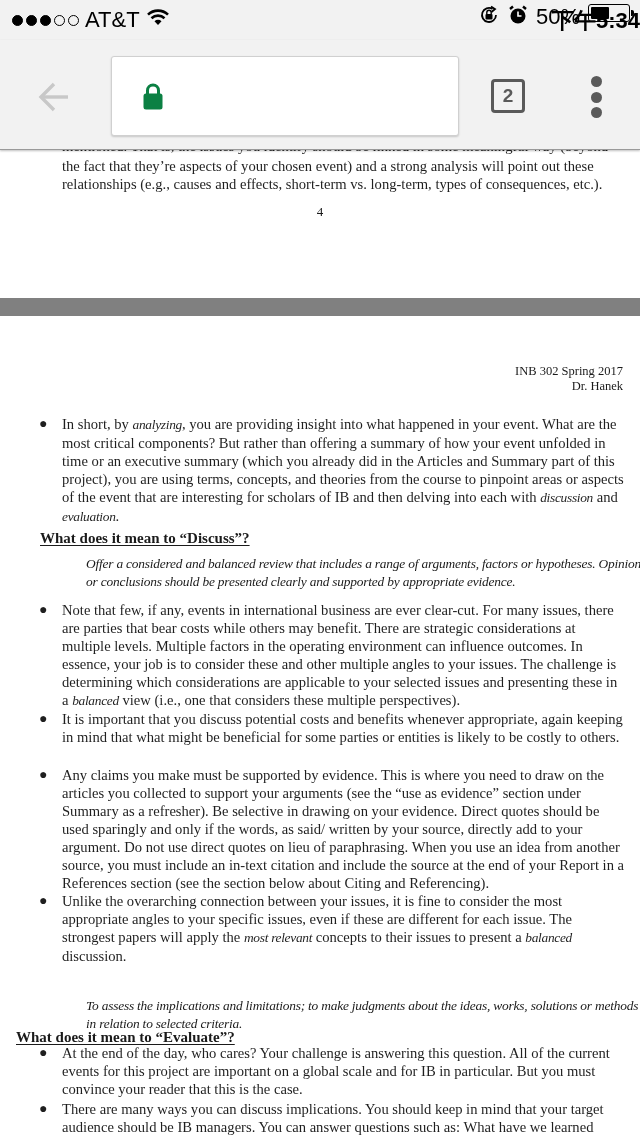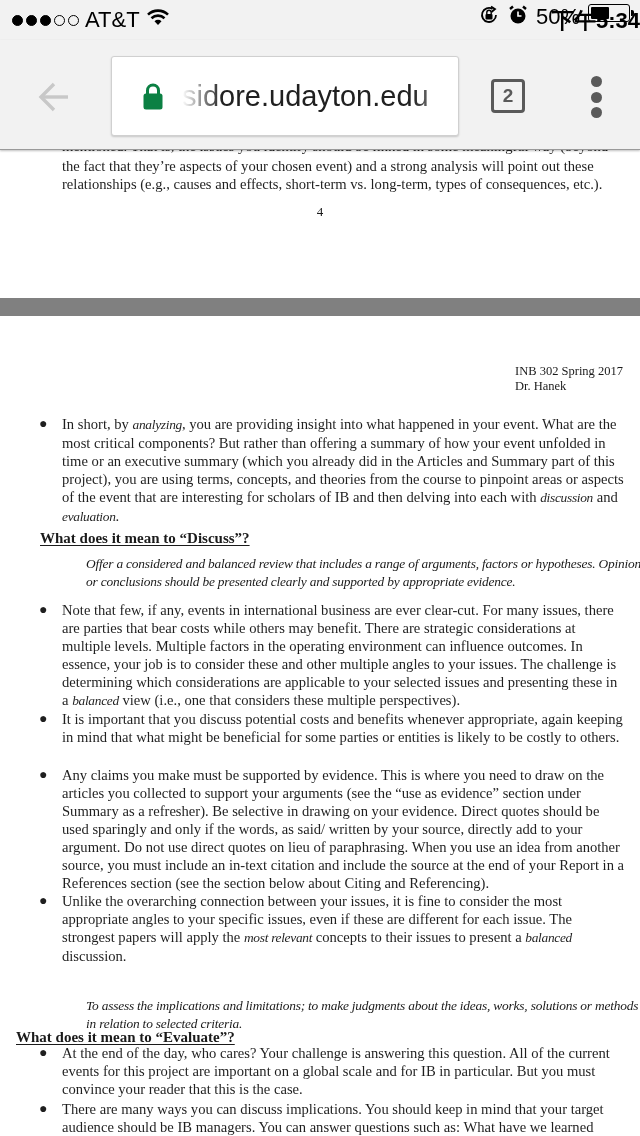--- a/index.html
+++ b/index.html
@@ -36,21 +36,21 @@
     display: flex; align-items: center; justify-content: center; }
   .menu-btn { position: absolute; left: 584px; top: 36px; width: 24px; height: 42px; display: flex; flex-direction: column; align-items: center; justify-content: space-between; }
   .menu-btn span { width: 11px; height: 11px; border-radius: 50%; background: #5a5a5a; display: block; }
 
   
   .doc { position: absolute; top: 0; left: 0; width: 640px; }
   .p { position: absolute; font-size: 14.6px; line-height: 18px; color: #1f1f1f; }
   .clipped { position: absolute; left: 62px; top: 137px; width: 560px; font-size: 14.6px; line-height: 18px; color: #1f1f1f; white-space: nowrap; overflow: hidden; }
   .page-num { position: absolute; left: 0; width: 640px; top: 204px; text-align: center; font-size: 13px; }
   .divider { position: absolute; left: 0; top: 298px; width: 640px; height: 18px; background: #808080; }
-  .hdr { position: absolute; right: 17px; top: 364px; text-align: left; font-size: 12.5px; line-height: 15px; }
+  .hdr { position: absolute; right: 17px; top: 364px; text-align: right; font-size: 12.5px; line-height: 15px; }
 
   .bullet-item { position: absolute; left: 62px; width: 564px; font-size: 14.6px; line-height: 18px; color: #1f1f1f; }
   .bullet-dot { position: absolute; left: -23px; top: 0; font-size: 14px; }
   .heading { position: absolute; left: 16px; font-weight: bold; font-size: 15px; line-height: 18px; text-decoration: underline; text-underline-offset: 2px; }
   .def { position: absolute; left: 62px; width: 564px; font-style: italic; font-size: 13.4px; line-height: 18px;
     font-family: "Liberation Serif", "DejaVu Serif", serif; letter-spacing: -0.2px; margin-left: 24px; }
   em { font-style: italic; font-size: 13.4px; letter-spacing: -0.3px; }
 </style>
 </head>
 <body>
@@ -106,21 +106,20 @@
       <path d="M18 5 L5 18 L18 31" stroke="#c8c8c8" stroke-width="3.4" fill="none" stroke-linejoin="miter"></path>
     </svg>
   </div>
   <div class="urlbar">
     <div class="lock">
       <svg width="22" height="30" viewBox="0 0 22 30">
         <path d="M5.5 13 V9.5 A5.5 5.5 0 0 1 16.5 9.5 V13" stroke="#0b8043" stroke-width="3" fill="none"></path>
         <rect x="1.5" y="12.5" width="19" height="16" rx="2.5" fill="#0b8043"></rect>
       </svg>
     </div>
-    <span class="url-text">sidore.udayton.edu</span>
   </div>
   <div class="tabs-btn">2</div>
   <div class="menu-btn">
     <span></span>
     <span></span>
     <span></span>
   </div>
 </div>
 
 <div class="doc">

